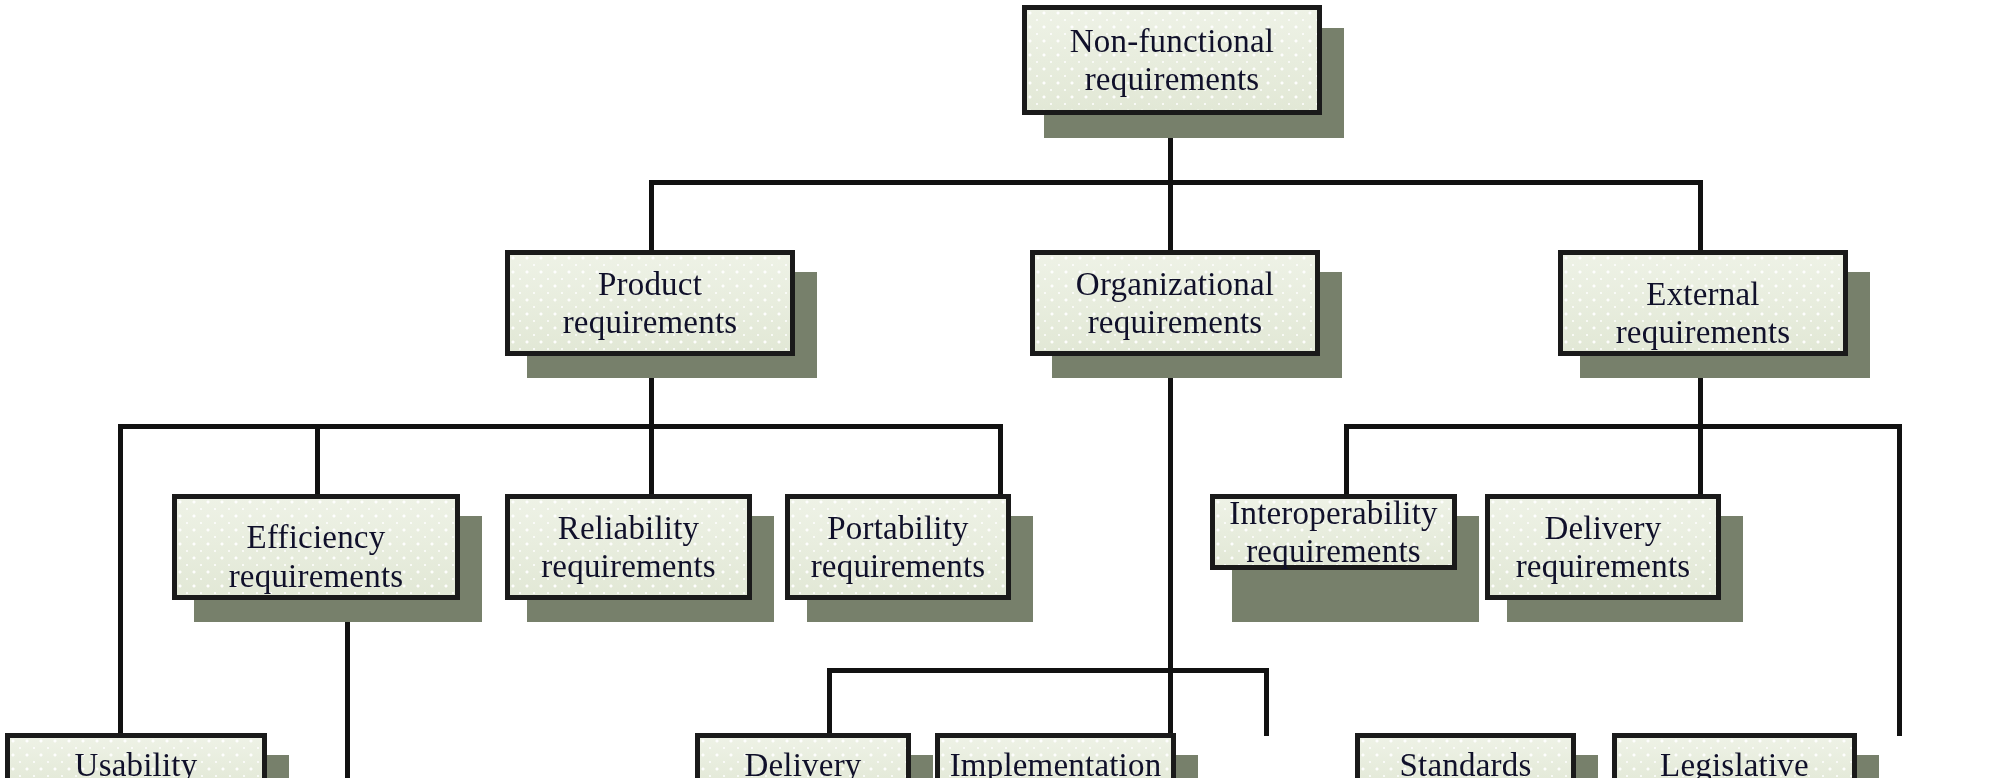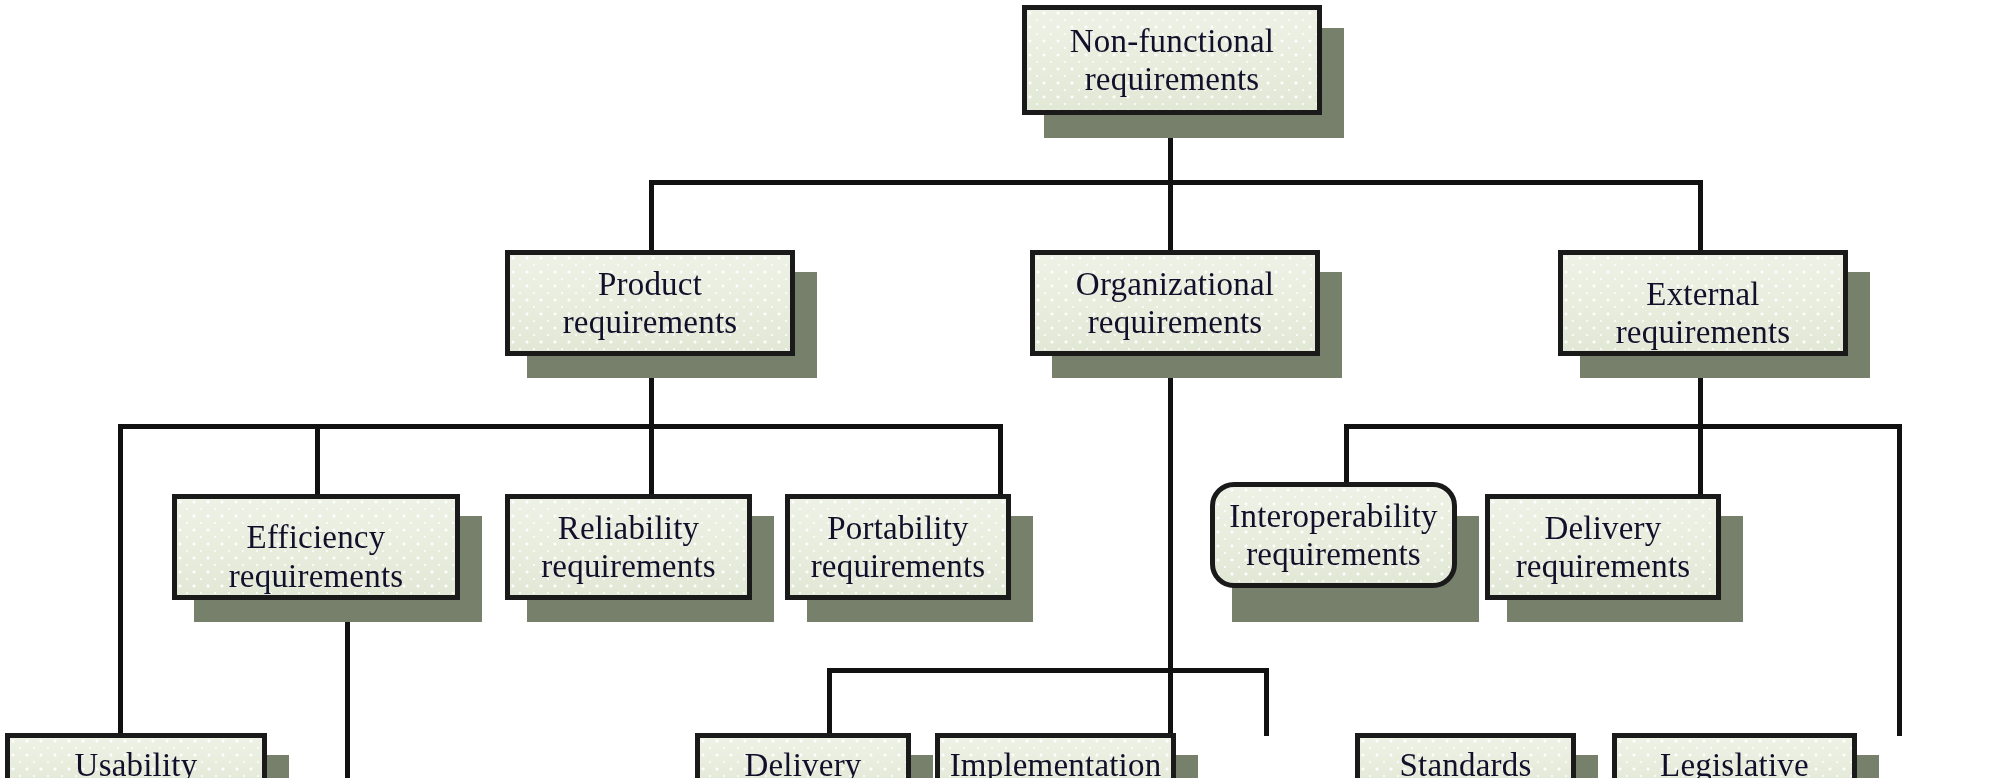--- a/index.html
+++ b/index.html
@@ -124,21 +124,21 @@
   <div class="node" style="left:505px;top:494px;width:247px;height:106px;">
     <span class="label" style="white-space:pre-line;">Reliability
 requirements</span>
   </div>
 
   <div class="node" style="left:785px;top:494px;width:226px;height:106px;">
     <span class="label" style="white-space:pre-line;">Portability
 requirements</span>
   </div>
 
-  <div class="node" style="left:1210px;top:482px;width:247px;height:106px;border-radius:24px;">
+  <div class="node" style="left:1210px;top:494px;width:247px;height:76px;">
     <span class="label" style="white-space:pre-line;">Interoperability
 requirements</span>
   </div>
 
   <div class="node" style="left:1485px;top:494px;width:236px;height:106px;">
     <span class="label" style="white-space:pre-line;">Delivery
 requirements</span>
   </div>
 
   <div class="node" style="left:5px;top:733px;width:262px;height:60px;align-items:flex-start;padding-top:8px;">

